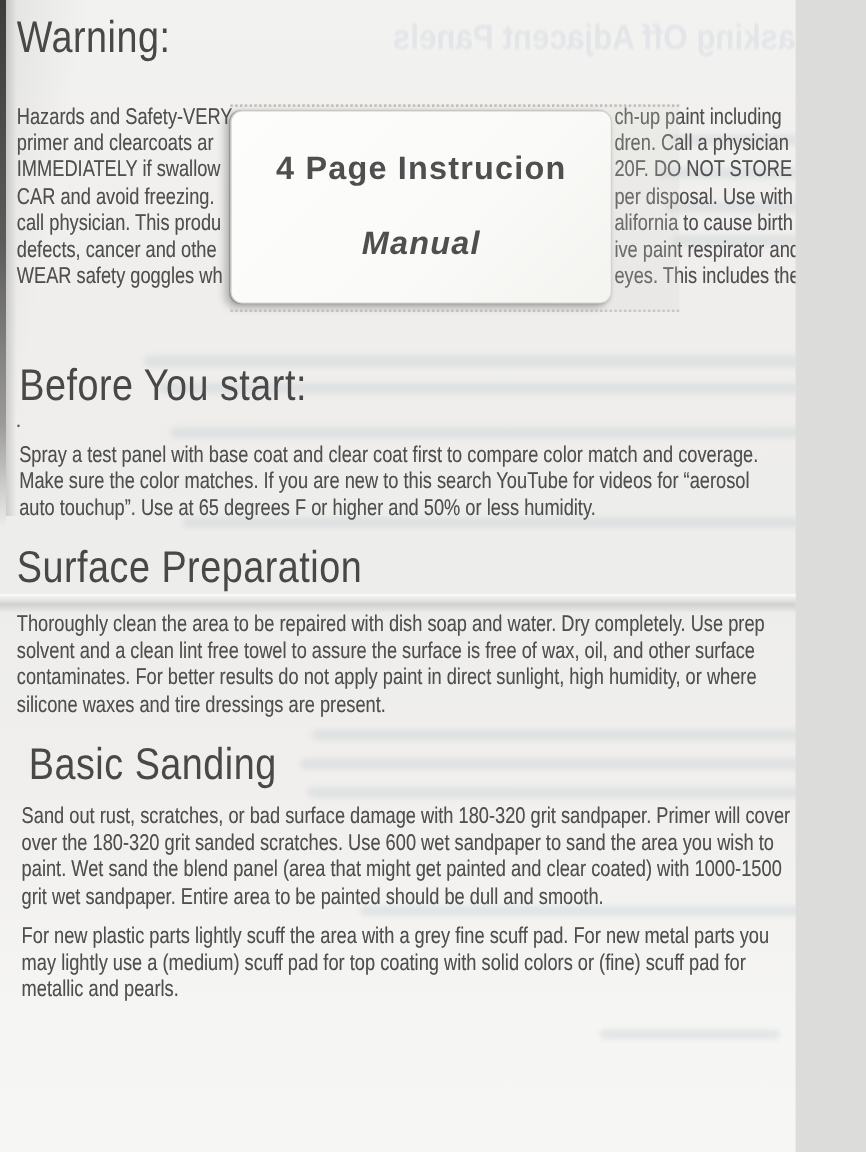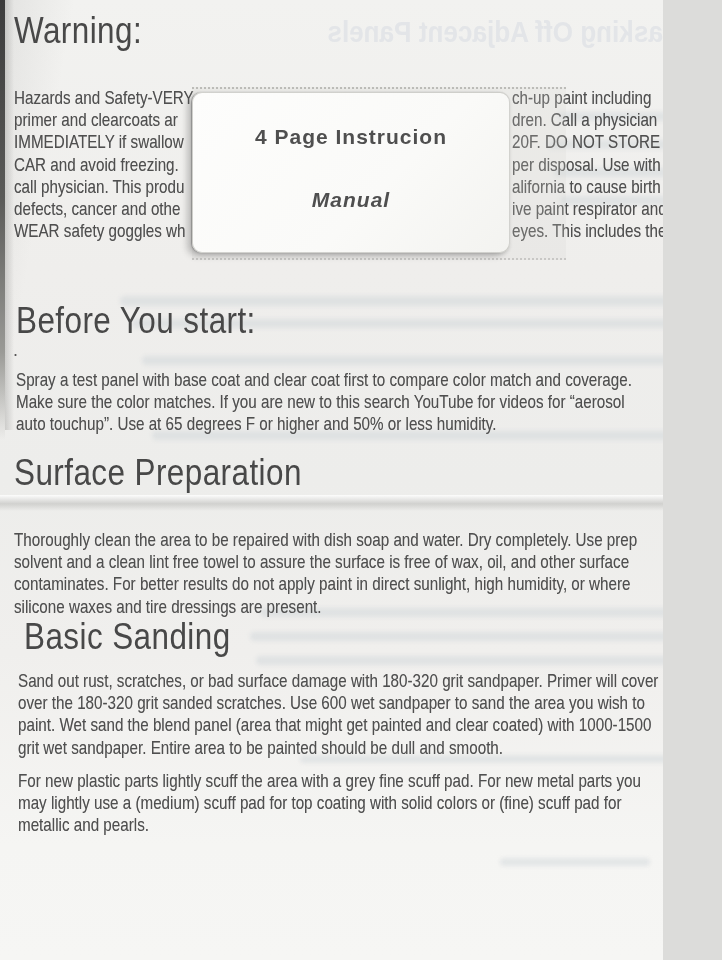--- a/index.html
+++ b/index.html
@@ -37,21 +37,21 @@
   .liner{position:absolute;left:192px;top:87px;width:374px;height:169px;
      background:rgba(213,213,208,.22);
      border-top:2px dotted rgba(150,150,146,.55);
      border-bottom:2px dotted rgba(160,160,156,.45);}
   
   .sticker{position:absolute;left:192px;top:92px;width:316px;height:159px;
      background:linear-gradient(135deg,#fdfdfc 0%,#fafaf8 60%,#f3f3f0 100%);
      border:1px solid rgba(175,175,170,.55);border-radius:10px;
      box-shadow:-5px 3px 6px rgba(85,85,85,.32), -1px 0 1px rgba(90,90,90,.45), 0 2px 3px rgba(120,120,120,.18);}
   .sticker-line{position:absolute;left:0;width:100%;text-align:center;
-     font-weight:700;color:#4f4f4f;font-size:21px;letter-spacing:1px;white-space:nowrap;}
+     font-weight:700;color:#4f4f4f;font-size:27px;letter-spacing:1px;white-space:nowrap;}
   .sticker-line.l1{top:32px;}
   .sticker-line.l2{top:95px;font-style:italic;}
   .stray{position:absolute;font-size:18px;color:#565656;}
 </style>
 </head>
 <body>
 
 <div class="photo">
 
   <div class="bleed-title">Masking Off Adjacent Panels</div>
@@ -96,21 +96,21 @@
   <div class="stray" style="left:13px;top:340px">.</div>
 
   <div class="para" style="left:16px;top:369px;width:700px">
     <div class="pline"><span>Spray a test panel with base coat and clear coat first to compare color match and coverage.</span></div>
     <div class="pline"><span>Make sure the color matches.  If you are new to this search YouTube for videos for “aerosol</span></div>
     <div class="pline"><span>auto touchup”.  Use at 65 degrees F or higher and 50% or less humidity.</span></div>
   </div>
 
   <div class="h" style="left:14px;top:452px">Surface Preparation</div>
 
-  <div class="para" style="left:14px;top:529px;width:704px">
+  <div class="para" style="left:14px;top:510px;width:704px">
     <div class="pline"><span>Thoroughly clean the area to be repaired with dish soap and water.  Dry completely. Use prep</span></div>
     <div class="pline"><span>solvent and a clean lint free towel to assure the surface is free of wax, oil, and other surface</span></div>
     <div class="pline"><span>contaminates. For better results do not apply paint in direct sunlight, high humidity, or where</span></div>
     <div class="pline"><span>silicone waxes and tire dressings are present.</span></div>
   </div>
 
   <div class="h" style="left:24px;top:616px">Basic Sanding</div>
 
   <div class="para" style="left:18px;top:670px;width:700px">
     <div class="pline"><span>Sand out rust, scratches, or bad surface damage with 180-320 grit sandpaper. Primer will cover</span></div>

